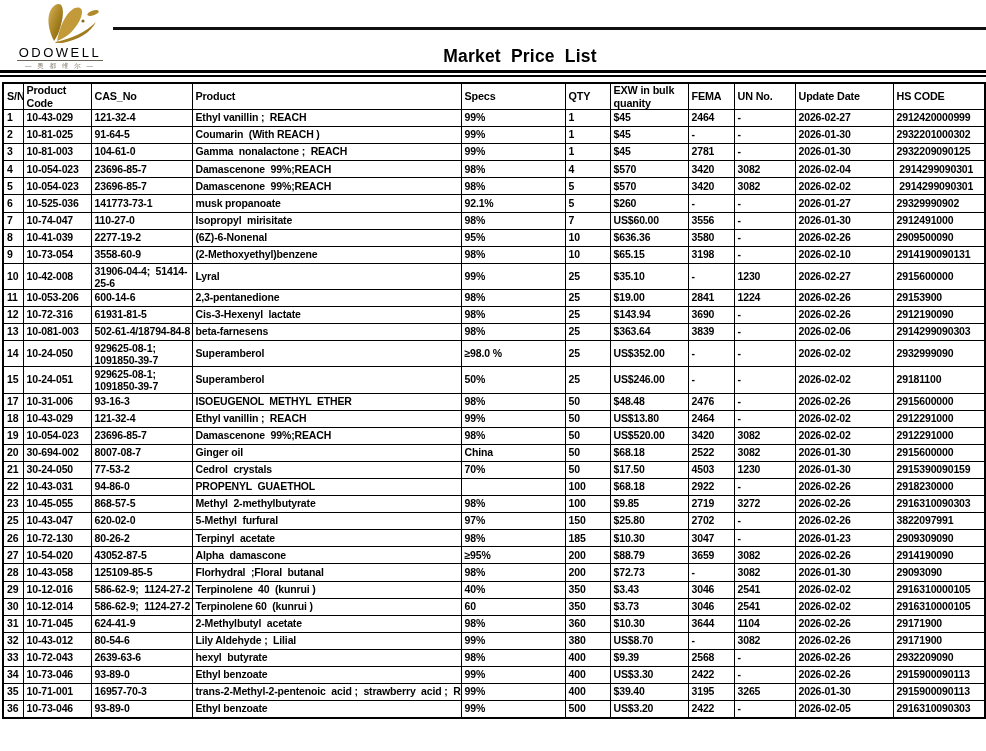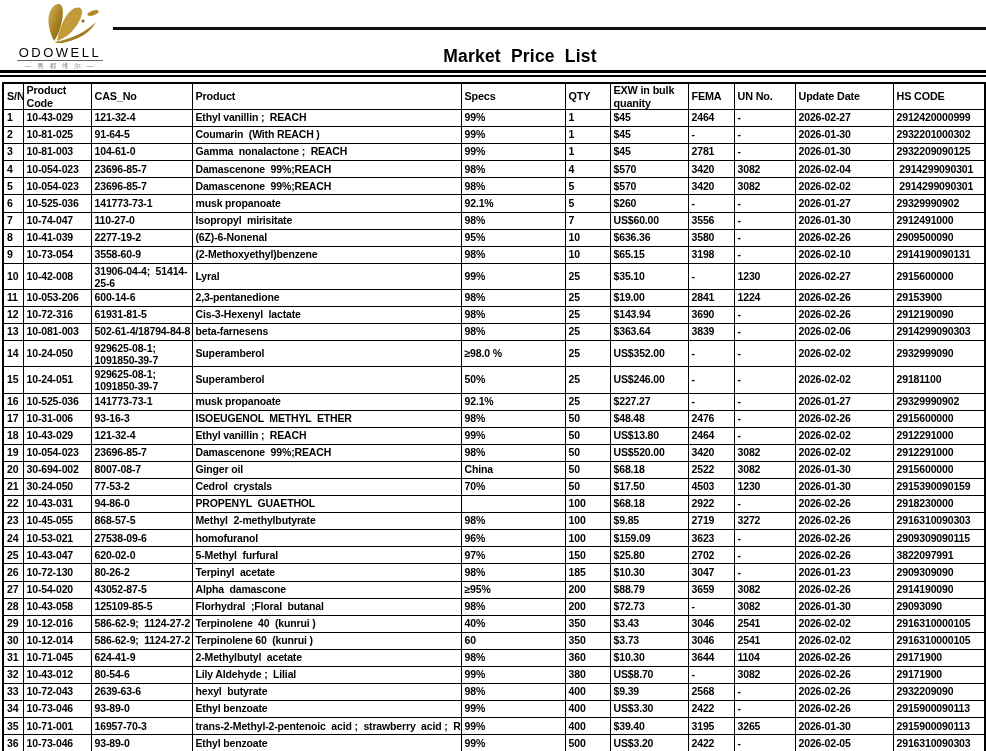--- a/index.html
+++ b/index.html
@@ -303,33 +303,20 @@
           <td>Superamberol</td>
           <td>50%</td>
           <td>25</td>
           <td>US$246.00</td>
           <td>-</td>
           <td>-</td>
           <td>2026-02-02</td>
           <td>29181100</td>
         </tr>
         <tr>
-          <td>16</td>
-          <td>10-525-036</td>
-          <td>141773-73-1</td>
-          <td>musk propanoate</td>
-          <td>92.1%</td>
-          <td>25</td>
-          <td>$227.27</td>
-          <td>-</td>
-          <td>-</td>
-          <td>2026-01-27</td>
-          <td>29329990902</td>
-        </tr>
-        <tr>
           <td>17</td>
           <td>10-31-006</td>
           <td>93-16-3</td>
           <td>ISOEUGENOL  METHYL  ETHER</td>
           <td>98%</td>
           <td>50</td>
           <td>$48.48</td>
           <td>2476</td>
           <td>-</td>
           <td>2026-02-26</td>
@@ -407,33 +394,20 @@
           <td>Methyl  2-methylbutyrate</td>
           <td>98%</td>
           <td>100</td>
           <td>$9.85</td>
           <td>2719</td>
           <td>3272</td>
           <td>2026-02-26</td>
           <td>2916310090303</td>
         </tr>
         <tr>
-          <td>24</td>
-          <td>10-53-021</td>
-          <td>27538-09-6</td>
-          <td>homofuranol</td>
-          <td>96%</td>
-          <td>100</td>
-          <td>$159.09</td>
-          <td>3623</td>
-          <td>-</td>
-          <td>2026-02-26</td>
-          <td>2909309090115</td>
-        </tr>
-        <tr>
           <td>25</td>
           <td>10-43-047</td>
           <td>620-02-0</td>
           <td>5-Methyl  furfural</td>
           <td>97%</td>
           <td>150</td>
           <td>$25.80</td>
           <td>2702</td>
           <td>-</td>
           <td>2026-02-26</td>

